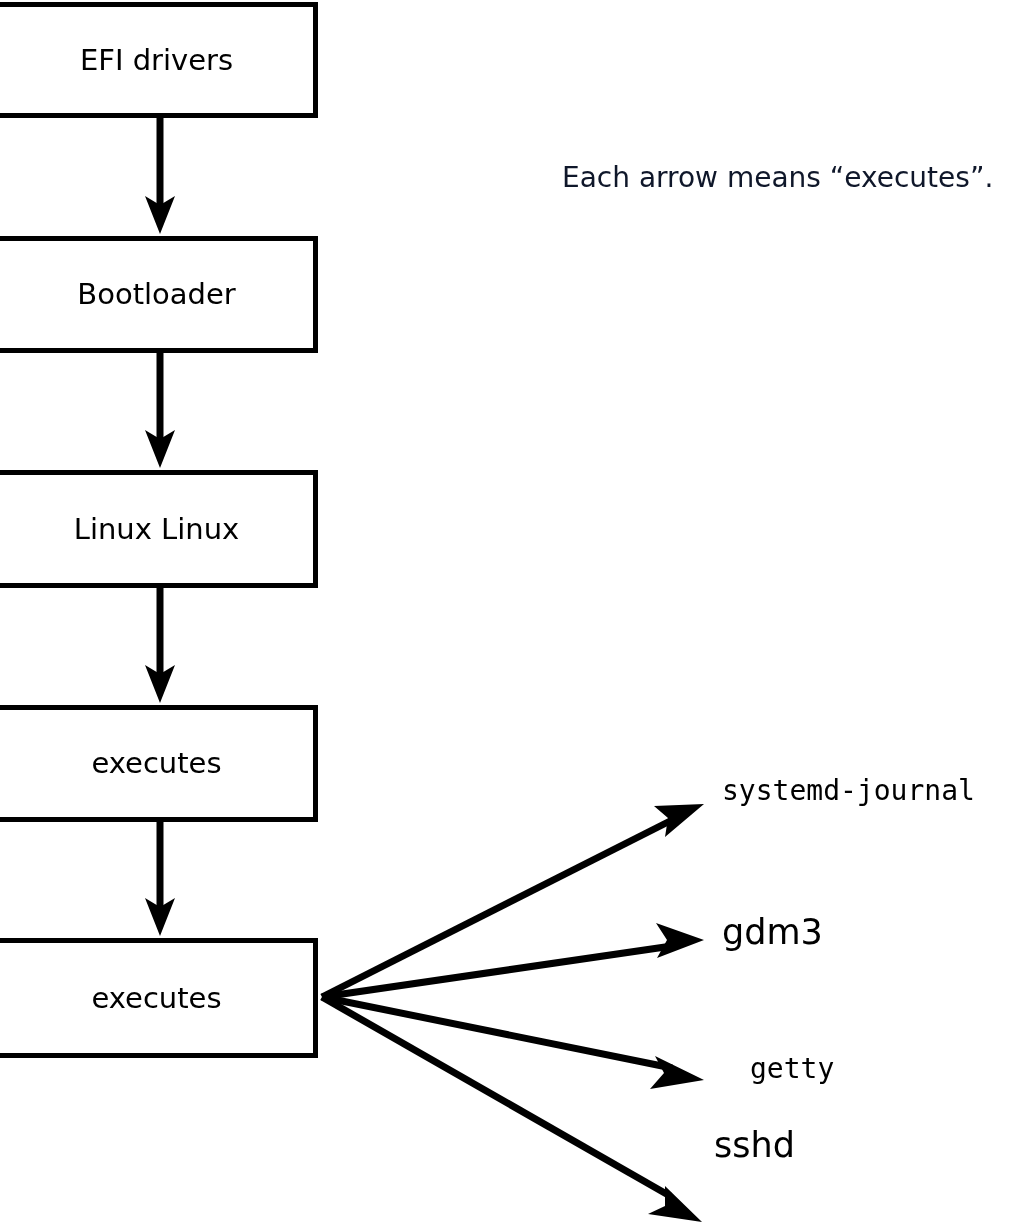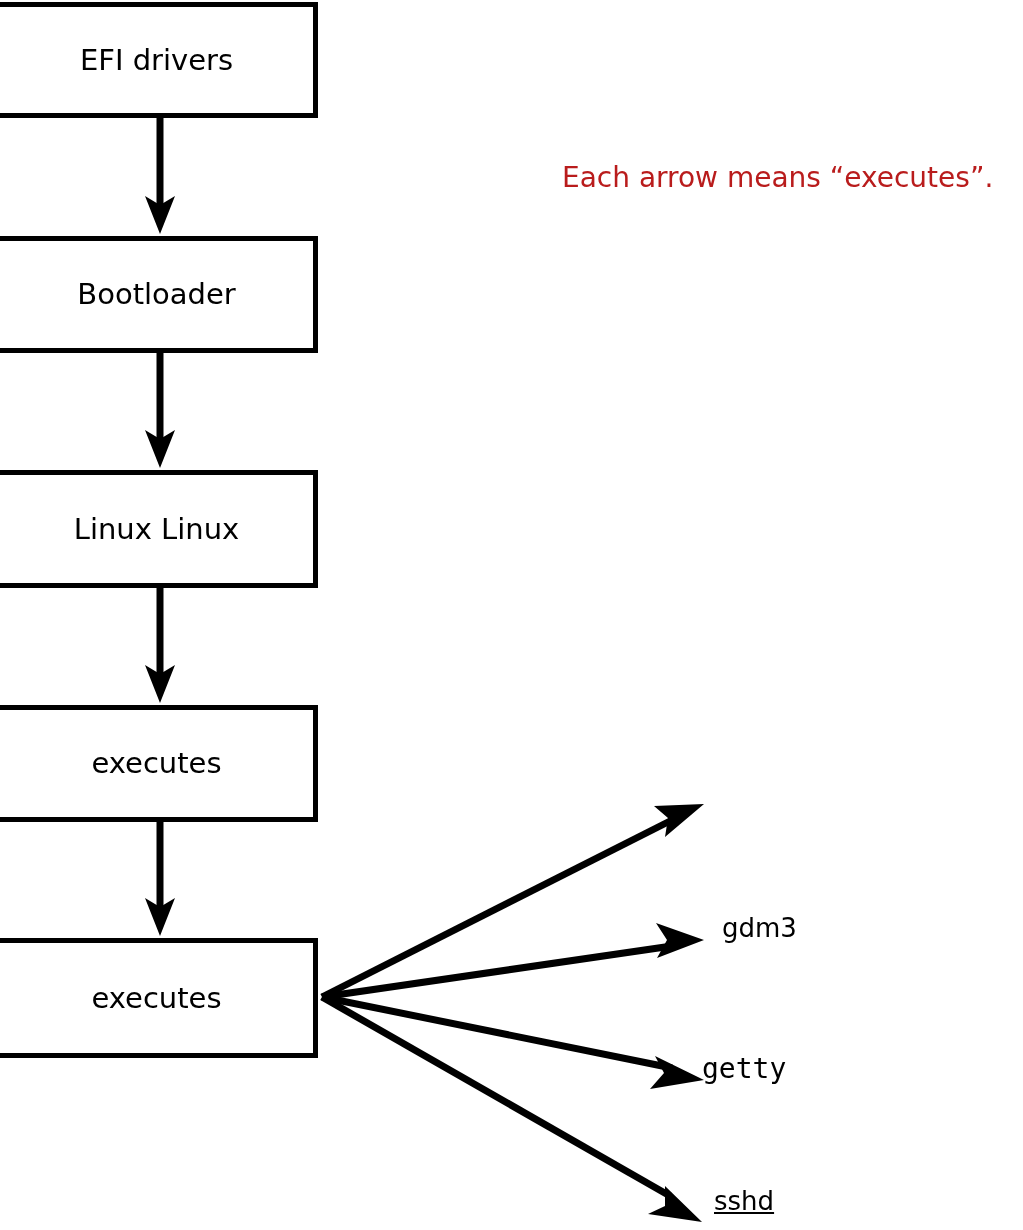--- a/index.html
+++ b/index.html
@@ -45,28 +45,28 @@
   .leaf-label {
     position: absolute;
     font-family: "DejaVu Sans Mono", monospace;
     font-size: 28px;
     line-height: 1;
     color: #000000;
     white-space: nowrap;
   }
   .leaf-label.sans {
     font-family: "DejaVu Sans", sans-serif;
-    font-size: 26px;
+    font-size: 35px;
   }
   .note-text {
     position: absolute;
     font-family: "DejaVu Sans", sans-serif;
     font-size: 28px;
     line-height: 1;
-    color: #b91c1c;
+    color: #0f172a;
     white-space: nowrap;
   }
 </style>
 </head>
 <body>
 
 <div id="canvas">
 
   <svg class="layer" viewBox="0 0 1023 1230" xmlns="http://www.w3.org/2000/svg">
 
@@ -118,22 +118,23 @@
   </div>
 
   <div class="node-box" style="left:-5px; top:705px; width:323px; height:117px;">
     <span class="node-label">executes</span>
   </div>
 
   <div class="node-box" style="left:-5px; top:938px; width:323px; height:120px;">
     <span class="node-label">executes</span>
   </div>
 
+  <div class="leaf-label" style="left:722px; top:777px;">systemd-journal</div>
 
   <div class="leaf-label sans" style="left:722px; top:915px;">gdm3</div>
 
-  <div class="leaf-label" style="left:702px; top:1055px;">getty</div>
+  <div class="leaf-label" style="left:750px; top:1055px;">getty</div>
 
-  <div class="leaf-label sans" style="left:714px; top:1188px;text-decoration:underline;">sshd</div>
+  <div class="leaf-label sans" style="left:714px; top:1128px;">sshd</div>
 
   <div class="note-text" style="left:562px; top:164px;">Each arrow means “executes”.</div>
 
 </div>
 
 </body></html>

